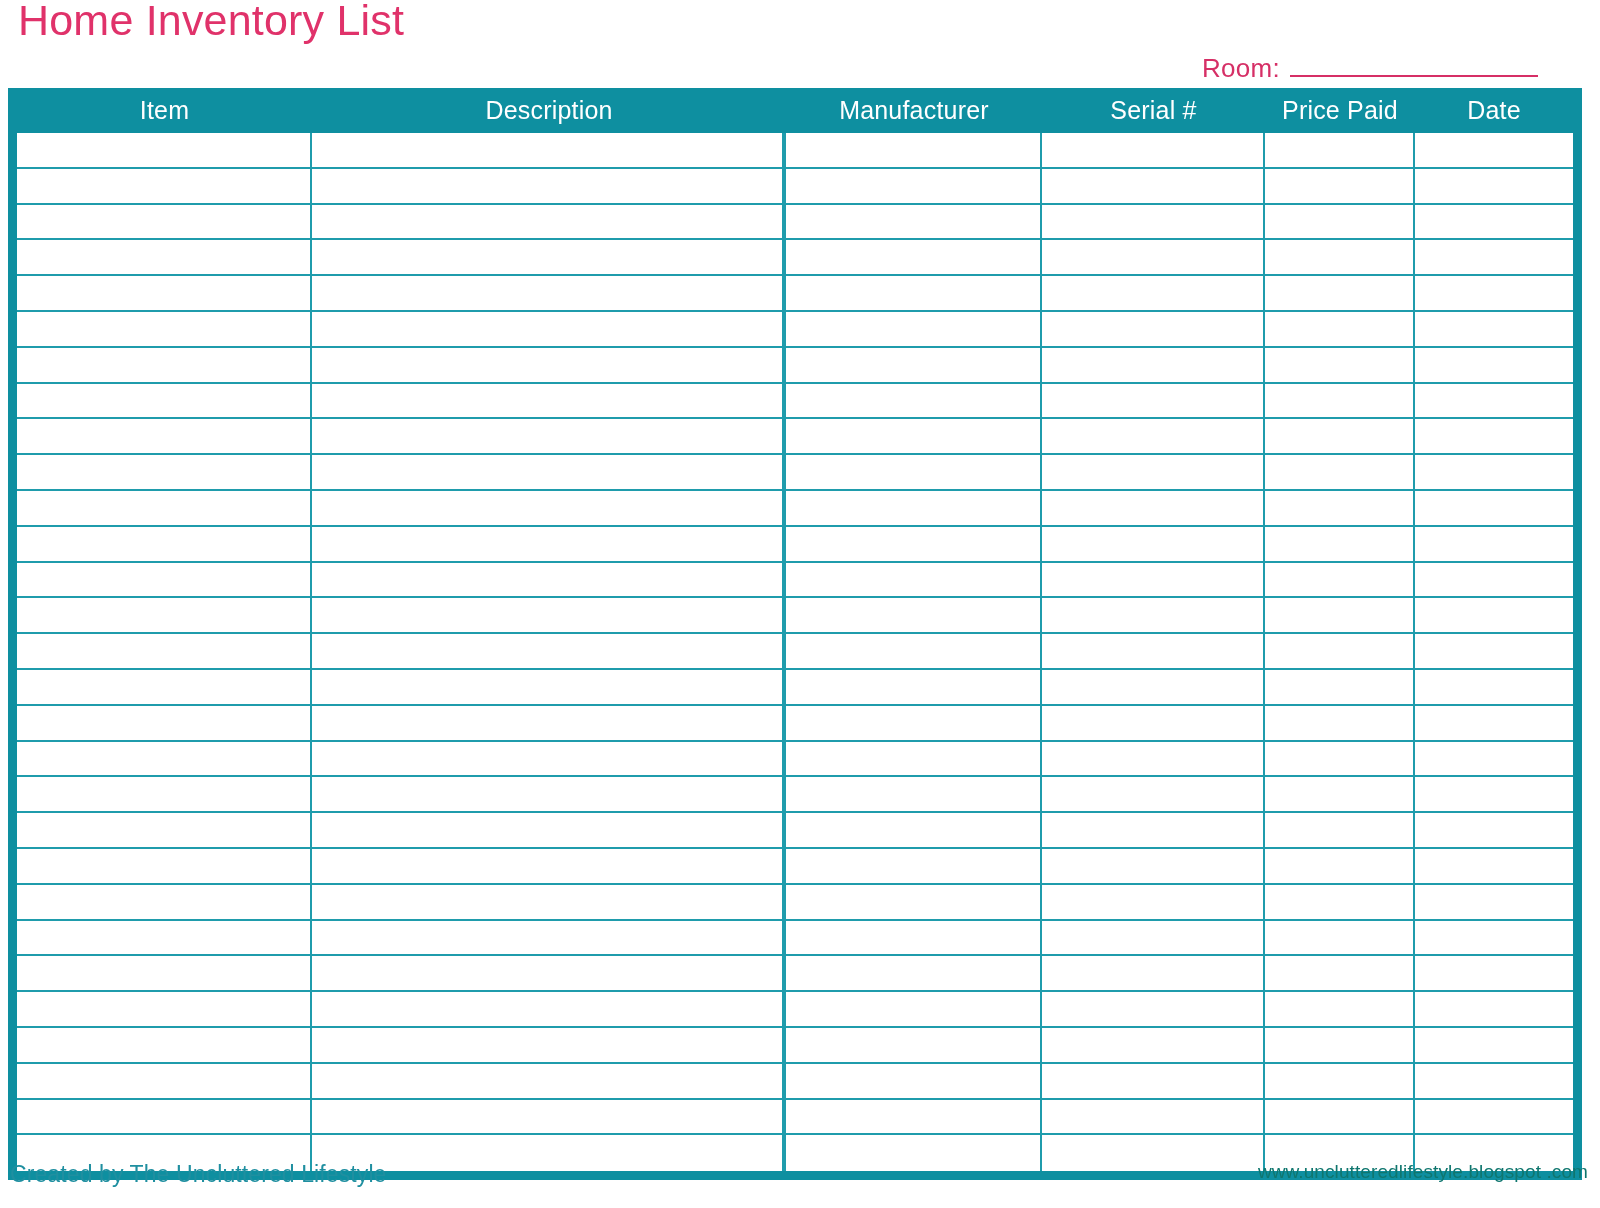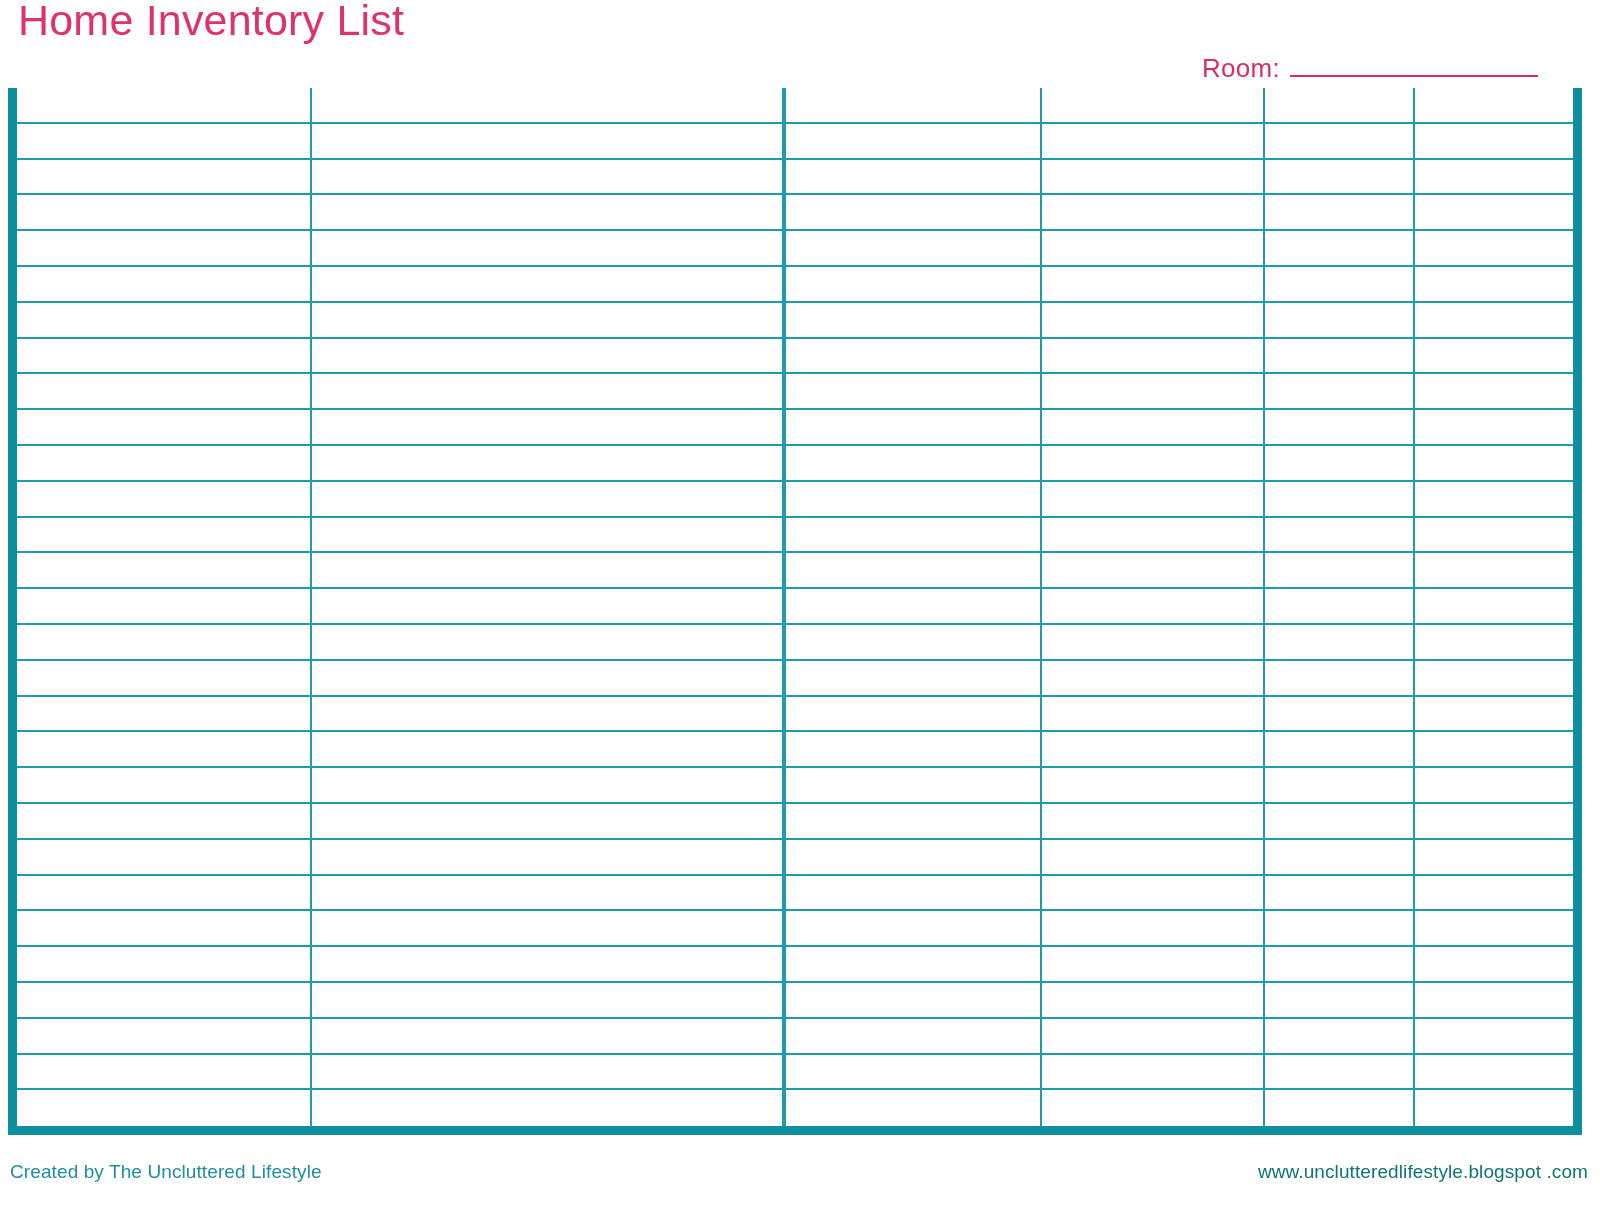--- a/index.html
+++ b/index.html
@@ -113,21 +113,21 @@
 
   
   #table-header .pad-left  { width: 9px; }
   #table-header .pad-right { width: 9px; }
 
   
   #footer-left {
     position: absolute;
     left: 10px;
     top: 1161px;
-    font-size: 19px;
+    font-size: 23px;
     color: #1f8fa0;
     font-weight: 400;
     letter-spacing: 0.1px;
     white-space: nowrap;
   }
   #footer-right {
     position: absolute;
     right: 12px;
     top: 1161px;
     font-size: 19px;
@@ -142,20 +142,30 @@
 
 <div id="page-title">Home Inventory List</div>
 
 <div id="room-line">
   <span id="room-label">Room:</span>
   <span id="room-blank"></span>
 </div>
 
 <div id="inventory-table">
 
+  <div id="table-header">
+    <div class="pad-left"></div>
+    <div class="th c-item">Item</div>
+    <div class="th c-desc">Description</div>
+    <div class="th c-manu">Manufacturer</div>
+    <div class="th c-serial">Serial #</div>
+    <div class="th c-price">Price Paid</div>
+    <div class="th c-date">Date</div>
+    <div class="pad-right"></div>
+  </div>
 
   <div id="table-body">
       <div class="row">
         <div class="cell c-item"></div>
         <div class="cell c-desc thick"></div>
         <div class="cell c-manu"></div>
         <div class="cell c-serial"></div>
         <div class="cell c-price"></div>
         <div class="cell c-date"></div>
       </div>

